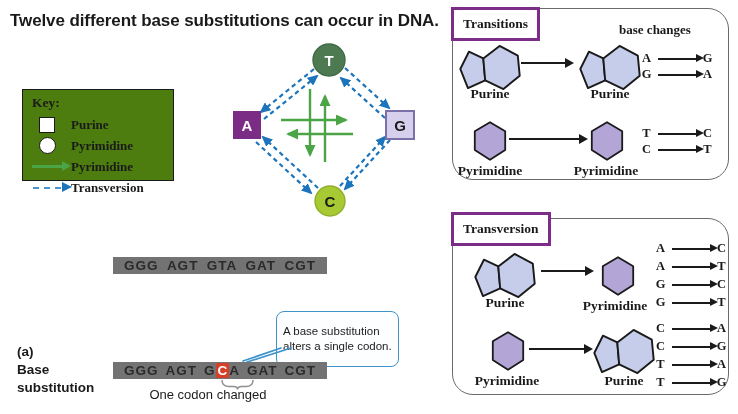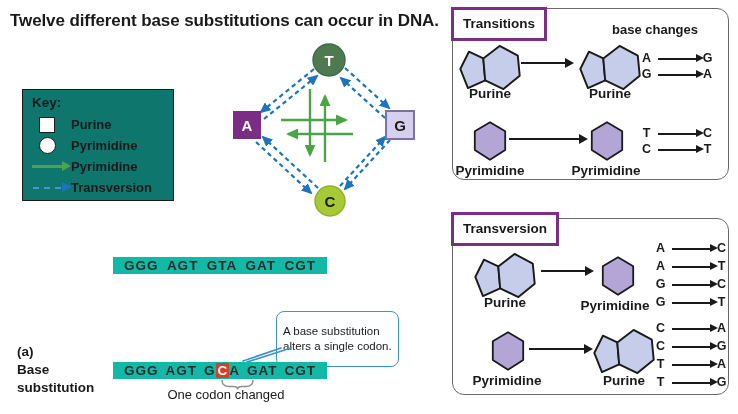--- a/index.html
+++ b/index.html
@@ -3,44 +3,44 @@
 <meta charset="utf-8">
 <style>
   html,body{margin:0;padding:0;background:#fff;}
   .canvas{position:relative;width:738px;height:414px;background:#ffffff;overflow:hidden;
           font-family:"Liberation Sans",sans-serif;color:#1a1a1a;}
   .abs{position:absolute;}
 
   .title{position:absolute;left:10px;top:11px;font-size:17px;font-weight:bold;letter-spacing:-0.1px;}
 
   
-  .key-box{position:absolute;left:22px;top:89px;width:152px;height:112px;border:1.6px solid #1a1a1a;background:#0f766e;box-sizing:border-box;padding-top:5px;}
+  .key-box{position:absolute;left:22px;top:89px;width:152px;height:92px;border:1.6px solid #1a1a1a;background:#4d7c0f;box-sizing:border-box;padding-top:5px;font-family:Liberation Serif, serif;}
   .key-heading{margin-left:9px;font-size:13.5px;font-weight:bold;height:19px;}
   .key-row{display:flex;align-items:center;height:21px;}
   .key-icon-cell{width:48px;display:flex;justify-content:center;align-items:center;flex:0 0 48px;}
   .key-label{font-size:13px;font-weight:bold;}
   .ic-square{width:14px;height:14px;border:1.7px solid #1a1a1a;background:#fff;}
   .ic-circle{width:15px;height:15px;border:1.7px solid #1a1a1a;border-radius:50%;background:#fff;}
   .ic-garrow{position:relative;width:30px;height:2.4px;background:#4ba546;}
   .ic-garrow::after{content:"";position:absolute;right:-9px;top:-4.1px;border-left:9px solid #4ba546;border-top:5.3px solid transparent;border-bottom:5.3px solid transparent;}
   .ic-barrow{position:relative;width:28px;height:0;border-top:2.2px dashed #4795d0;}
   .ic-barrow::after{content:"";position:absolute;right:-11px;top:-6.2px;border-left:10px solid #1c75bc;border-top:5.3px solid transparent;border-bottom:5.3px solid transparent;}
 
   
-  .seq-bar{position:absolute;left:113px;width:214px;height:17px;background:#14b8a6;display:flex;align-items:center;justify-content:space-between;padding:0 11px;box-sizing:border-box;}
+  .seq-bar{position:absolute;left:113px;width:214px;height:17px;background:#737373;display:flex;align-items:center;justify-content:space-between;padding:0 11px;box-sizing:border-box;}
   .codon{font-size:13.5px;font-weight:bold;letter-spacing:1px;color:#2a2a2a;white-space:nowrap;}
   .hl{display:inline-block;background:#d5402b;color:#fff;padding:0 1.5px;margin:0 0.5px;border-radius:1px;letter-spacing:0;}
   .seq-label{position:absolute;left:17px;font-size:13.5px;font-weight:bold;line-height:18px;}
   .plain-label{position:absolute;font-size:13px;}
 
   .callout{position:absolute;left:276px;top:311px;border:1.8px solid #3f93ca;border-radius:8px;background:#fdfeff;
            padding:12px 6px;font-size:11.5px;line-height:15px;white-space:pre-line;color:#222;}
 
   
-  .panel{position:absolute;left:452px;width:277px;background:#fff;border:1.6px solid #6a6a6a;border-radius:12px;box-sizing:border-box;}
+  .panel{position:absolute;left:452px;width:277px;background:#fff;border:1.6px solid #6a6a6a;border-radius:21px;box-sizing:border-box;font-family:Liberation Serif, serif;}
   .tag{position:absolute;background:#fff;border:3.5px solid #7b2d87;padding:7px 9px;font-size:13.5px;font-weight:bold;line-height:1;white-space:nowrap;}
   .shape-label{position:absolute;font-size:13.5px;font-weight:bold;text-align:center;}
   .panel-header{position:absolute;left:140px;top:13px;width:124px;text-align:center;font-size:13px;font-weight:bold;line-height:16px;}
   .harrow{position:absolute;height:2.2px;background:#1a1a1a;}
   .harrow::after{content:"";position:absolute;right:-8.5px;top:-4px;border-left:9px solid #1a1a1a;border-top:5.1px solid transparent;border-bottom:5.1px solid transparent;}
   .change-row{position:absolute;display:flex;align-items:center;height:15px;gap:6px;}
   .cletter{width:11px;text-align:center;font-size:12.5px;font-weight:bold;line-height:15px;}
   .carrow{position:relative;width:38px;height:2px;background:#1a1a1a;}
   .carrow::after{content:"";position:absolute;right:-7.5px;top:-3.5px;border-left:8px solid #1a1a1a;border-top:4.5px solid transparent;border-bottom:4.5px solid transparent;}
 
@@ -164,21 +164,21 @@
   <div class="seq-bar" style="top:362px">
     <span class="codon">GGG</span>
     <span class="codon">AGT</span>
     <span class="codon"><span>G</span><span class="hl">C</span><span>A</span></span>
     <span class="codon">GAT</span>
     <span class="codon">CGT</span>
   </div>
   <svg class="abs" style="left:221px;top:379px" width="34" height="12">
     <path d="M1,1 Q1,7.5 8,7.5 L12.5,7.5 Q16.5,7.5 16.5,10.5 Q16.5,7.5 20.5,7.5 L25,7.5 Q32,7.5 32,1" stroke="#8f8f8f" stroke-width="1.5" fill="none"></path>
   </svg>
-  <div class="plain-label" style="left:144px;top:387px;width:164px;text-align:center">One codon changed</div>
+  <div class="plain-label" style="left:126px;top:387px;width:164px;text-align:center">One codon changed</div>
 
   <div class="panel" style="top:8px;height:172px">
     <div class="tag" style="left:-2px;top:-2px">Transitions</div>
     <div class="panel-header">
       <div>base changes</div>
     </div>
 
     <svg class="abs" style="left:6px;top:36px" width="62" height="46" viewBox="0 0 64 48">
         <use href="#purineShape"></use>
       </svg>

